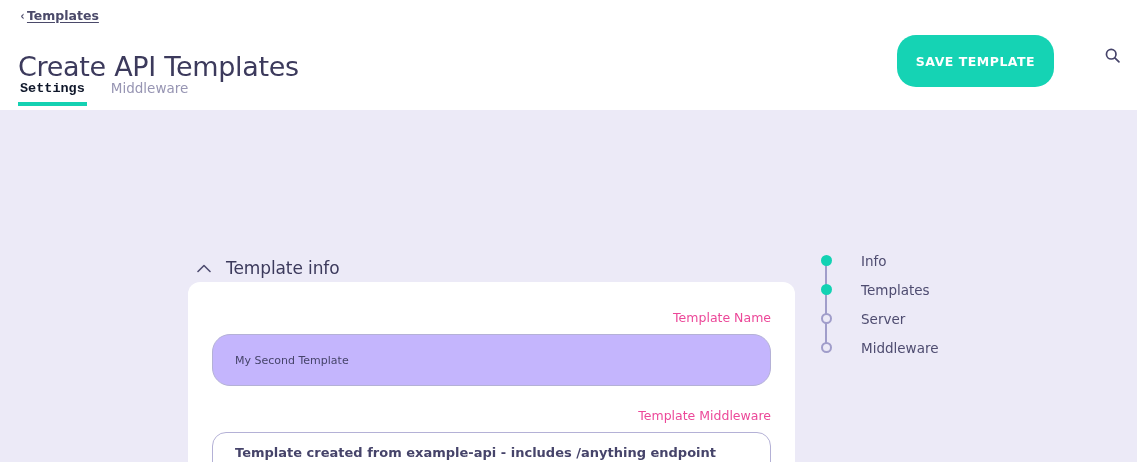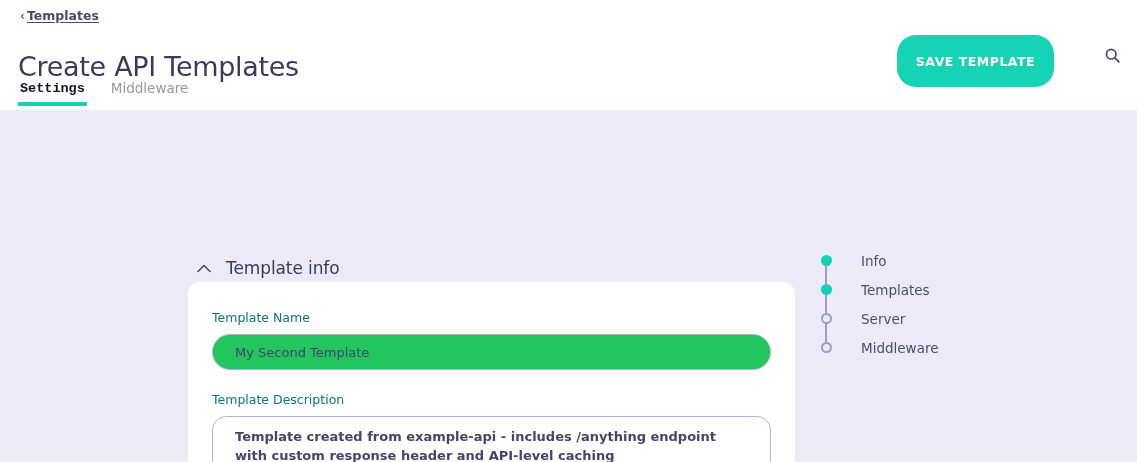--- a/index.html
+++ b/index.html
@@ -138,35 +138,36 @@
   }
 
   .card {
     position: absolute;
     background: #ffffff;
     border-radius: 12px;
   }
 
   .field-label {
     font-size: 12.5px;
-    color: #0f766e;
+    color: #ec4899;
     font-weight: normal;
     margin-bottom: 9px;
+    text-align: right;
   }
 
   .text-input {
     width: 100%;
-    height: 36px;
+    height: 52px;
     border: 1px solid #b4b1d6;
     border-radius: 18px;
     padding: 0 22px;
-    font-size: 13px;
+    font-size: 11px;
     color: #46446a;
     font-family: "DejaVu Sans", sans-serif;
-    background: #22c55e;
+    background: #c4b5fd;
     outline: none;
   }
 
   .text-area {
     width: 100%;
     height: 60px;
     border: 1px solid #b4b1d6;
     border-radius: 14px;
     padding: 10px 22px;
     font-size: 13px;
@@ -267,21 +268,21 @@
       </svg>
     </span>
     <span class="section-title">Template info</span>
   </div>
 
   <div class="card" style="left:188px; top:172px; width:607px; height:208px;">
     <div style="padding:28px 24px 0 24px;">
       <div class="field-label">Template Name</div>
       <input class="text-input" type="text" value="My Second Template" style="">
 
-      <div class="field-label" style="margin-top:22px;">Template Description</div>
+      <div class="field-label" style="margin-top:22px;">Template Middleware</div>
       <textarea class="text-area" style="">Template created from example-api - includes /anything endpoint with custom response header and API-level caching</textarea>
     </div>
   </div>
 
   <div class="stepper">
     <div class="step">
       <span class="dot-col">
         <span class="line"></span>
         <span class="dot done"></span>
       </span>

